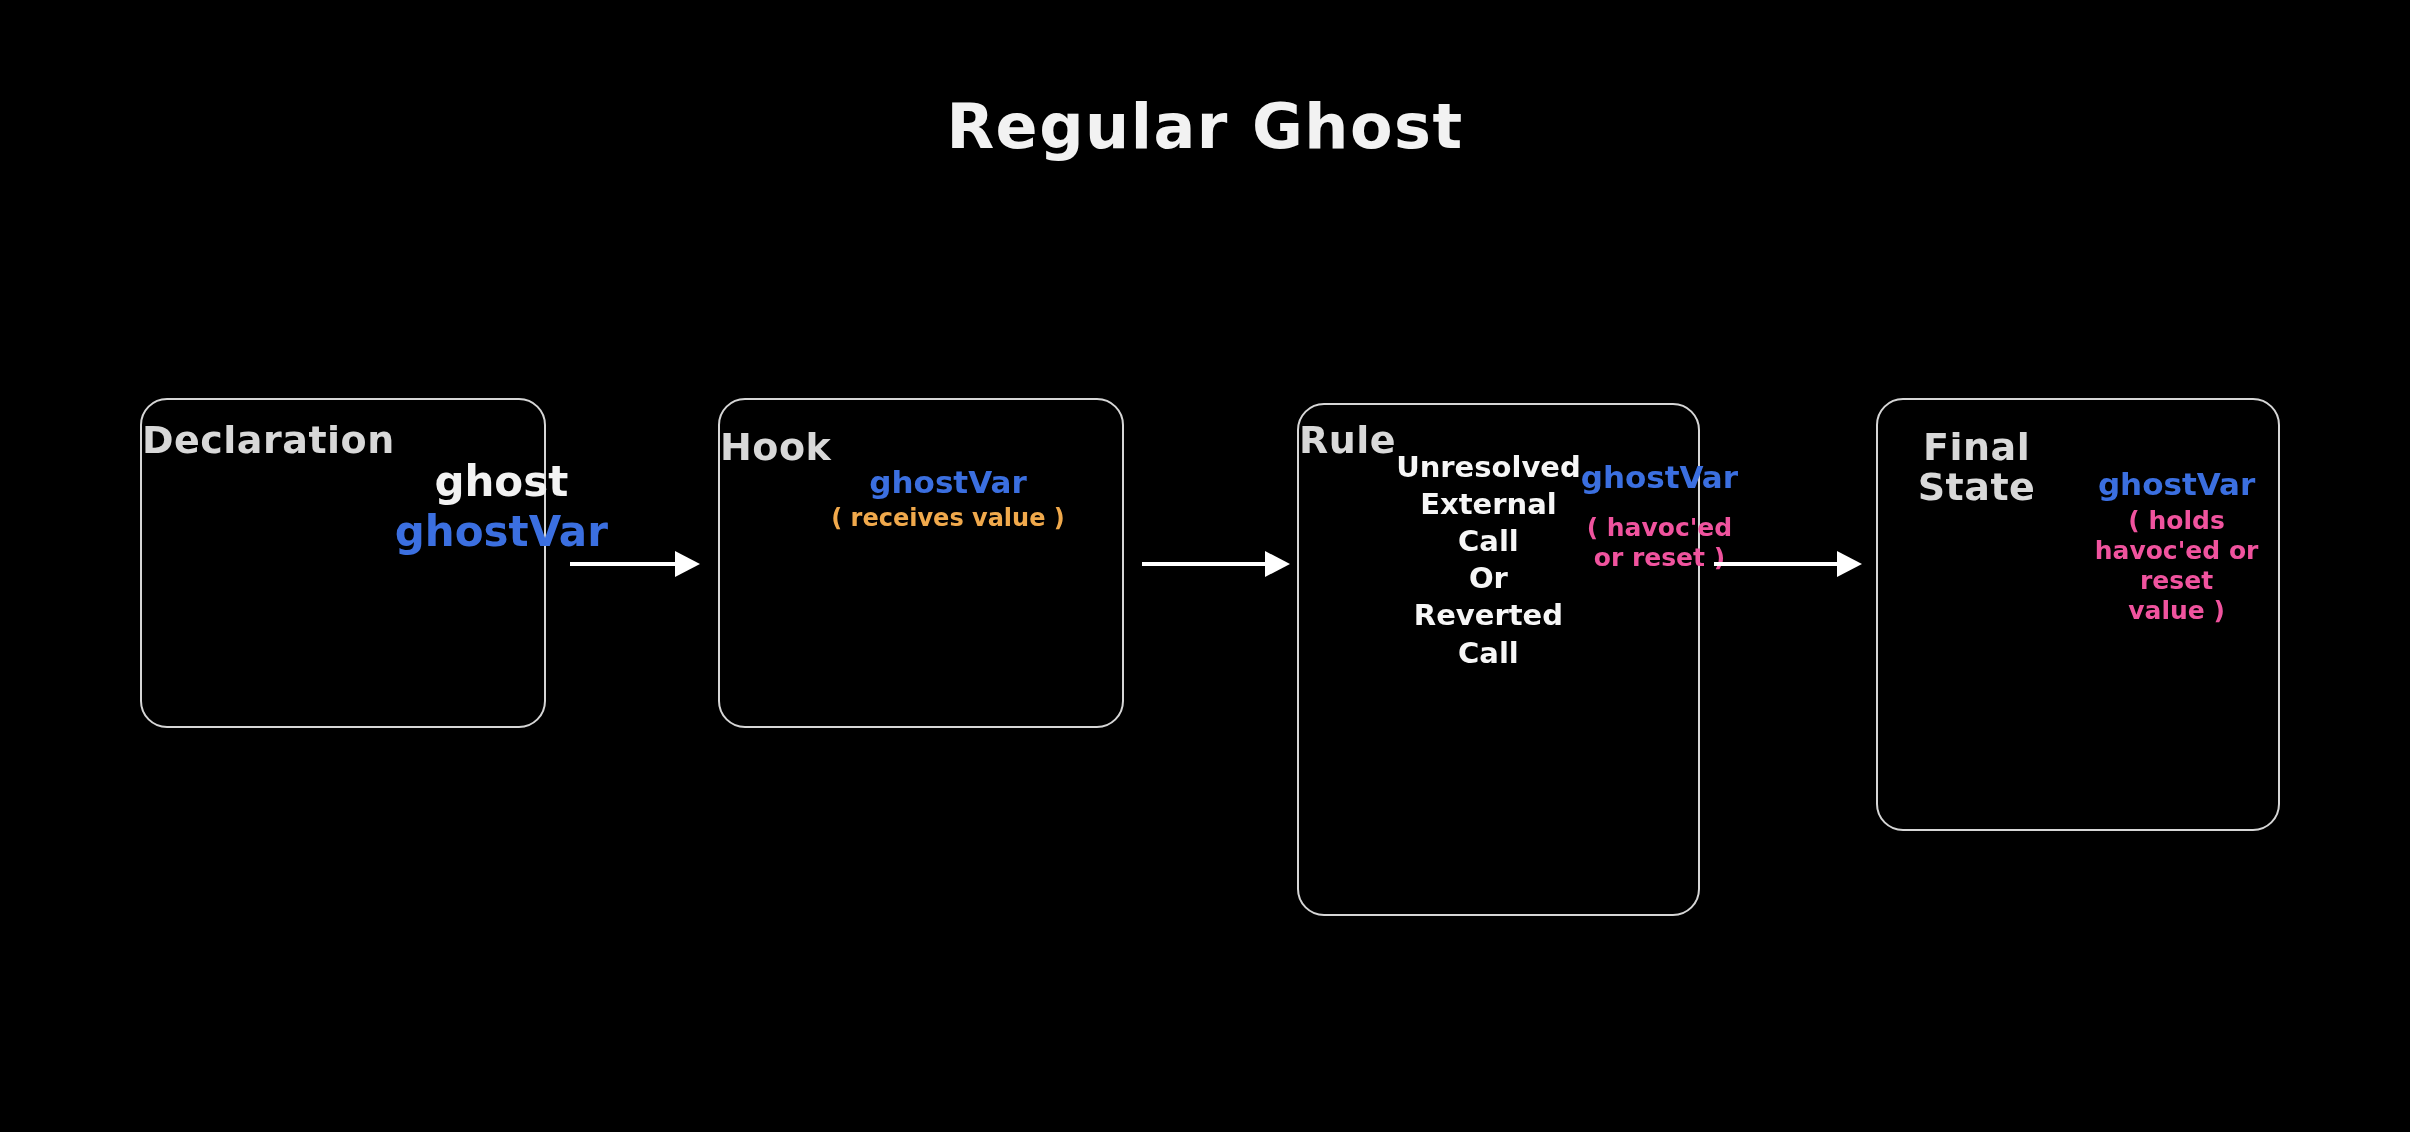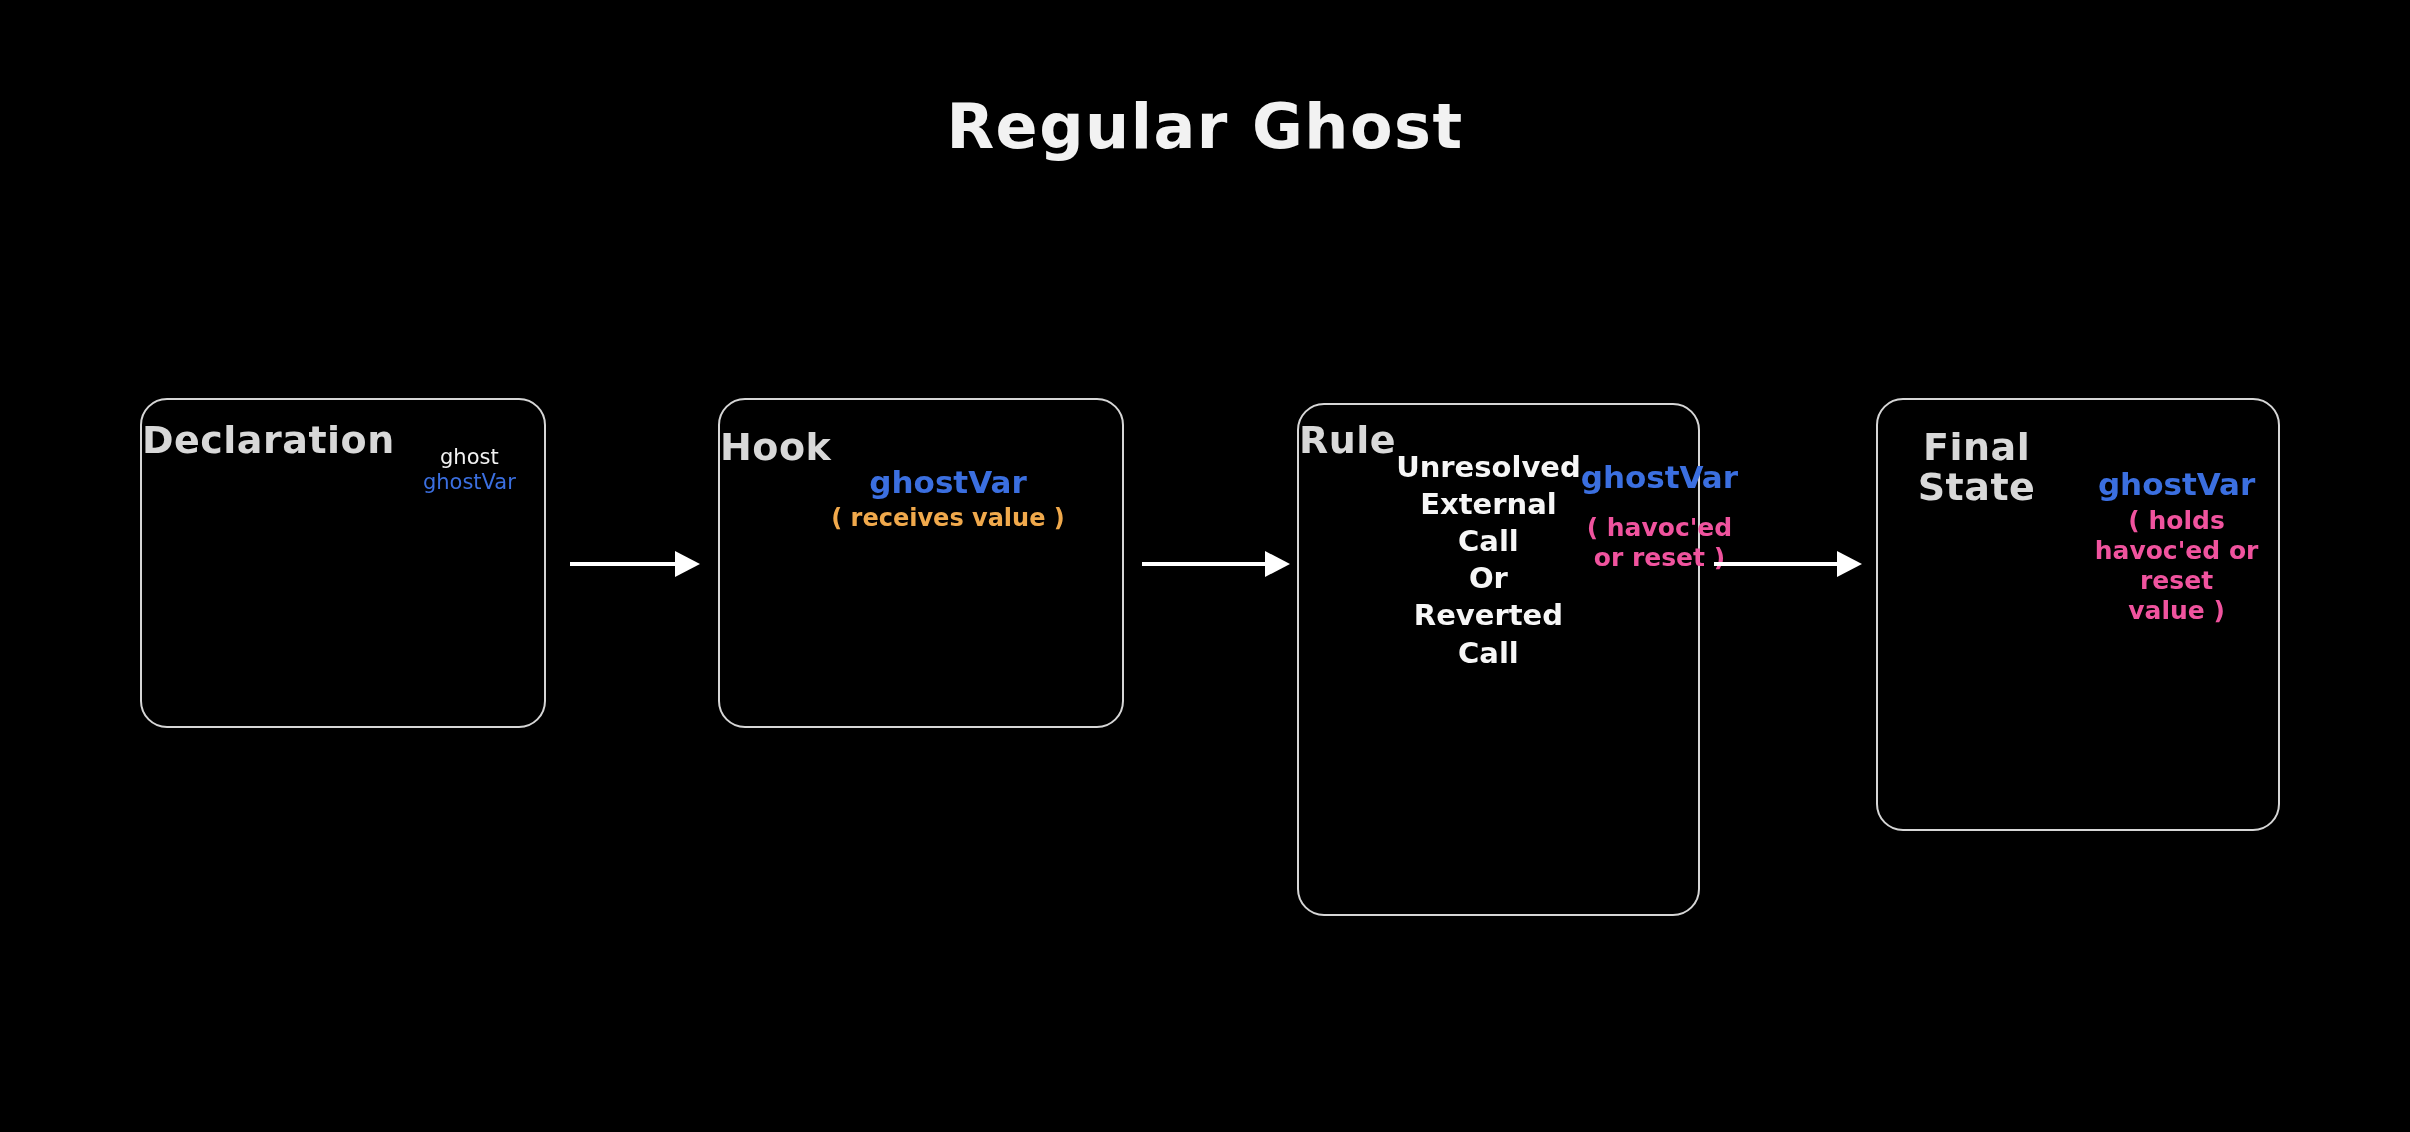--- a/index.html
+++ b/index.html
@@ -65,23 +65,23 @@
   .tk-blue   { color: #3b6fe0; }
   .tk-orange { color: #f0a94c; }
   .tk-pink   { color: #f0539e; }
 
   
   #node-declaration {
     left: 140px; top: 398px; width: 406px; height: 330px;
     padding-top: 21px;
   }
   #node-declaration .node-body {
-    margin-top: 24px;
-    font-size: 21px;
-    font-weight: 400;
+    margin-top: 36px;
+    font-size: 42px;
+    font-weight: 700;
   }
 
   
   #node-hook {
     left: 718px; top: 398px; width: 406px; height: 330px;
     padding-top: 28px;
   }
   #node-hook .node-body { margin-top: 36px; }
   #node-hook .var-name {
     display: block;

